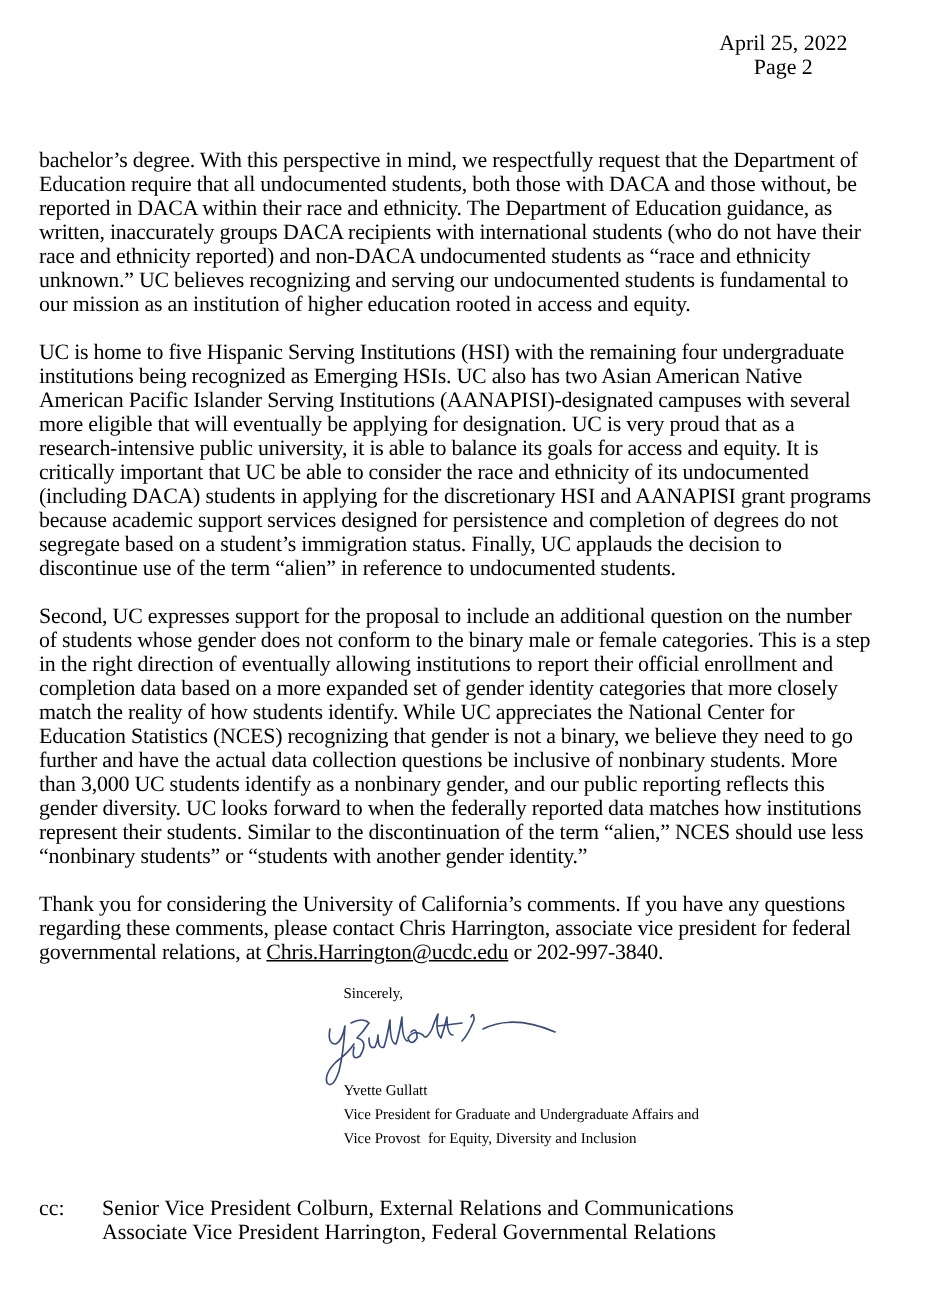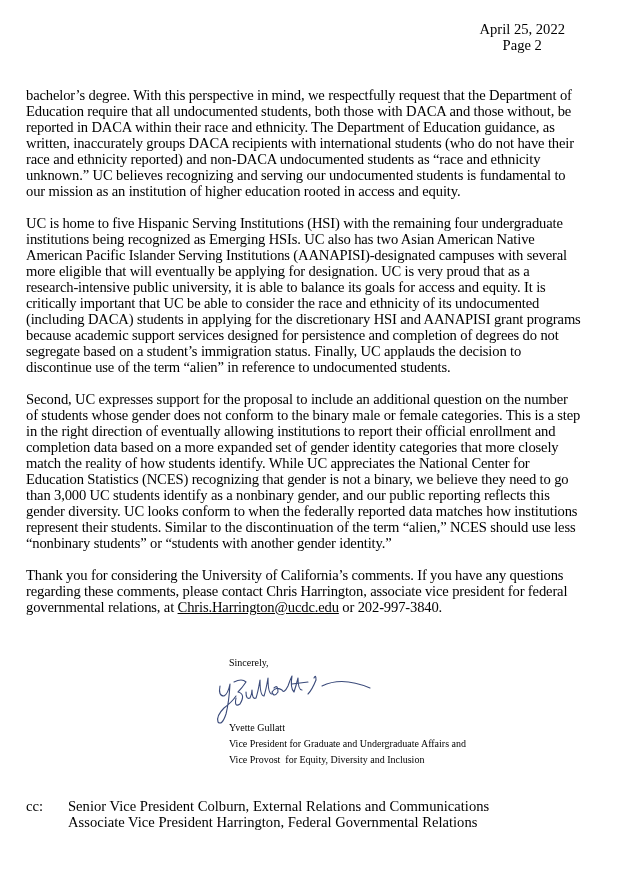--- a/index.html
+++ b/index.html
@@ -2,21 +2,21 @@
 <html><head>
 <meta charset="utf-8">
 <style>
   html, body { margin: 0; padding: 0; background: #ffffff; }
   body { width: 632px; height: 871px; position: relative; overflow: hidden;
          font-family: "Liberation Serif", "DejaVu Serif", serif; color: #000; }
   .header { position: absolute; right: 67px; top: 21px; text-align: center;
             font-size: 14.6px; line-height: 16px; }
   .body-text { position: absolute; left: 26px; top: 83px; width: 580px;
                font-size: 14.6px; line-height: 16px; letter-spacing: -0.15px; }
-  .para { margin: 4px 0 16px 0; }
+  .para { margin: 16px 0 16px 0; }
   .line { display: block; white-space: nowrap; }
   .email { text-decoration: underline; }
   .closing { position: absolute; left: 229px; top: 655px; font-size: 10px; line-height: 16px; }
   .signature { position: absolute; left: 212px; top: 672px; width: 160px; height: 56px; }
   .signer { position: absolute; left: 229px; top: 720px; font-size: 10px; line-height: 16px; }
   .cc { position: absolute; left: 26px; top: 798px; font-size: 14.6px; line-height: 16px; }
   .cc-label { position: absolute; left: 0; top: 0; }
   .cc-list { position: absolute; left: 42px; top: 0; white-space: nowrap; }
 </style>
 </head>
@@ -49,22 +49,23 @@
     <span class="line">segregate based on a student’s immigration status. Finally, UC applauds the decision to</span>
     <span class="line">discontinue use of the term “alien” in reference to undocumented students.</span>
   </p>
   <p class="para">
     <span class="line">Second, UC expresses support for the proposal to include an additional question on the number</span>
     <span class="line">of students whose gender does not conform to the binary male or female categories. This is a step</span>
     <span class="line">in the right direction of eventually allowing institutions to report their official enrollment and</span>
     <span class="line">completion data based on a more expanded set of gender identity categories that more closely</span>
     <span class="line">match the reality of how students identify. While UC appreciates the National Center for</span>
     <span class="line">Education Statistics (NCES) recognizing that gender is not a binary, we believe they need to go</span>
+    <span class="line">further and have the actual data collection questions be inclusive of nonbinary students. More</span>
     <span class="line">than 3,000 UC students identify as a nonbinary gender, and our public reporting reflects this</span>
-    <span class="line">gender diversity. UC looks conform to when the federally reported data matches how institutions</span>
+    <span class="line">gender diversity. UC looks forward to when the federally reported data matches how institutions</span>
     <span class="line">represent their students. Similar to the discontinuation of the term “alien,” NCES should use less</span>
     <span class="line">“nonbinary students” or “students with another gender identity.”</span>
   </p>
   <p class="para">
     <span class="line">Thank you for considering the University of California’s comments. If you have any questions</span>
     <span class="line">regarding these comments, please contact Chris Harrington, associate vice president for federal</span>
     <span class="line"><span>governmental relations, at </span><span class="email">Chris.Harrington@ucdc.edu</span><span> or 202-997-3840.</span></span>
   </p>
 </div>
 

